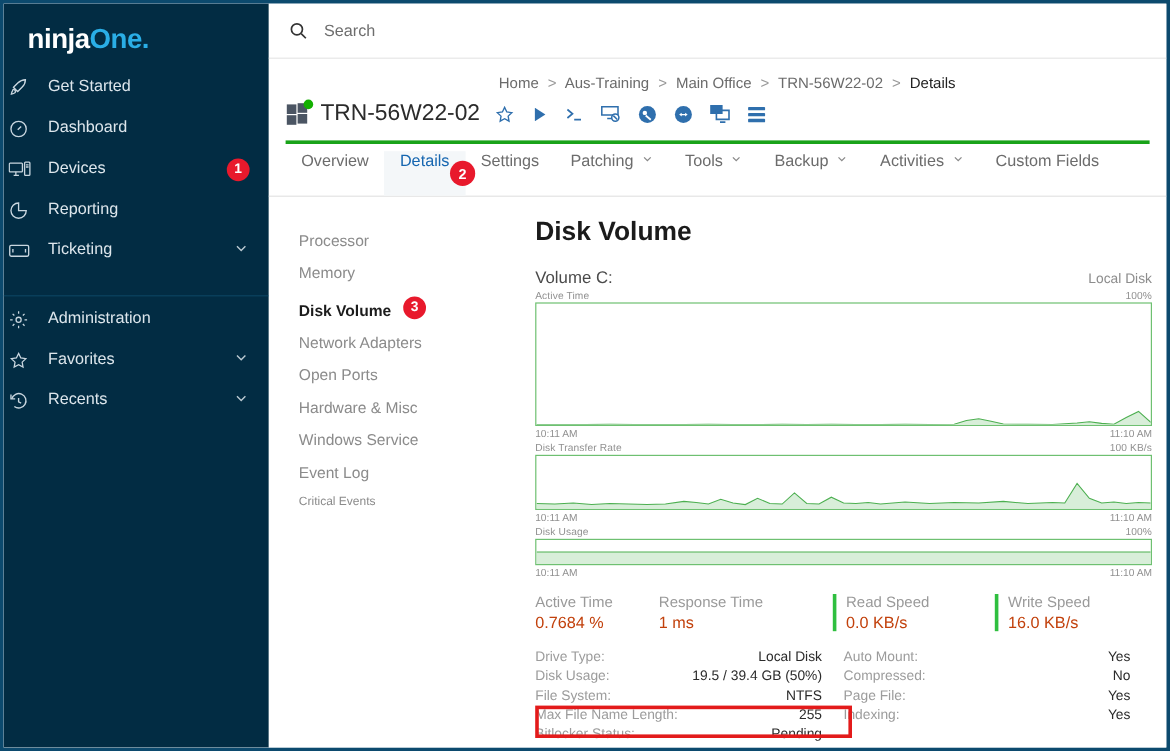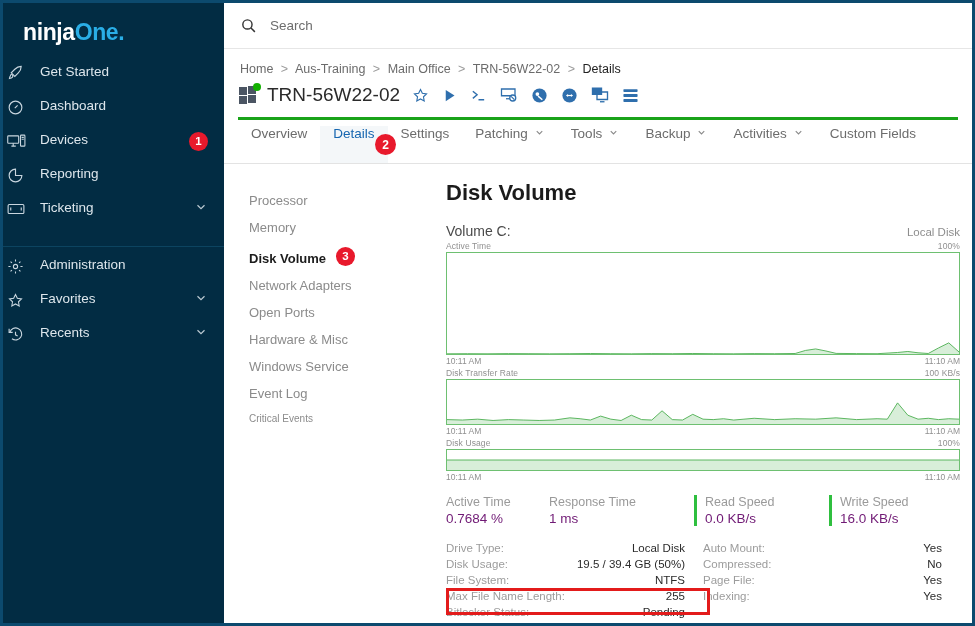--- a/index.html
+++ b/index.html
@@ -102,20 +102,21 @@
     background: transparent;
     width: 300px;
   }
   .search-input::placeholder { color: #6d6d6d; }
 
   .crumbs {
     font-size: 12.5px;
     color: #6b6b6b;
     padding: 13px 0 4px 16px;
     white-space: nowrap;
+    text-align: center;
   }
   .crumbs .sep { margin: 0 4px; color: #9a9a9a; }
   .crumbs .last { color: #222; }
 
   .dev-row {
     display: flex;
     align-items: center;
     padding: 0 0 0 15px;
     height: 30px;
   }
@@ -244,21 +245,21 @@
 
   
   .metrics {
     display: flex;
     margin-top: 13px;
     margin-bottom: 14px;
   }
   .metric { padding-left: 0; }
   .metric.bar { border-left: 3px solid #2fbf3f; padding-left: 8px; }
   .m-label { font-size: 12.5px; color: #9a9a9a; margin-bottom: 2px; }
-  .m-value { font-size: 13.5px; color: #701a75; }
+  .m-value { font-size: 13.5px; color: #c2410c; }
 
   
   .info-wrap { display: flex; position: relative; }
   .info-col { flex: 0 0 50%; padding-right: 18px; }
   .info-row {
     display: flex;
     justify-content: space-between;
     font-size: 11.5px;
     line-height: 16px;
     padding: 0;

